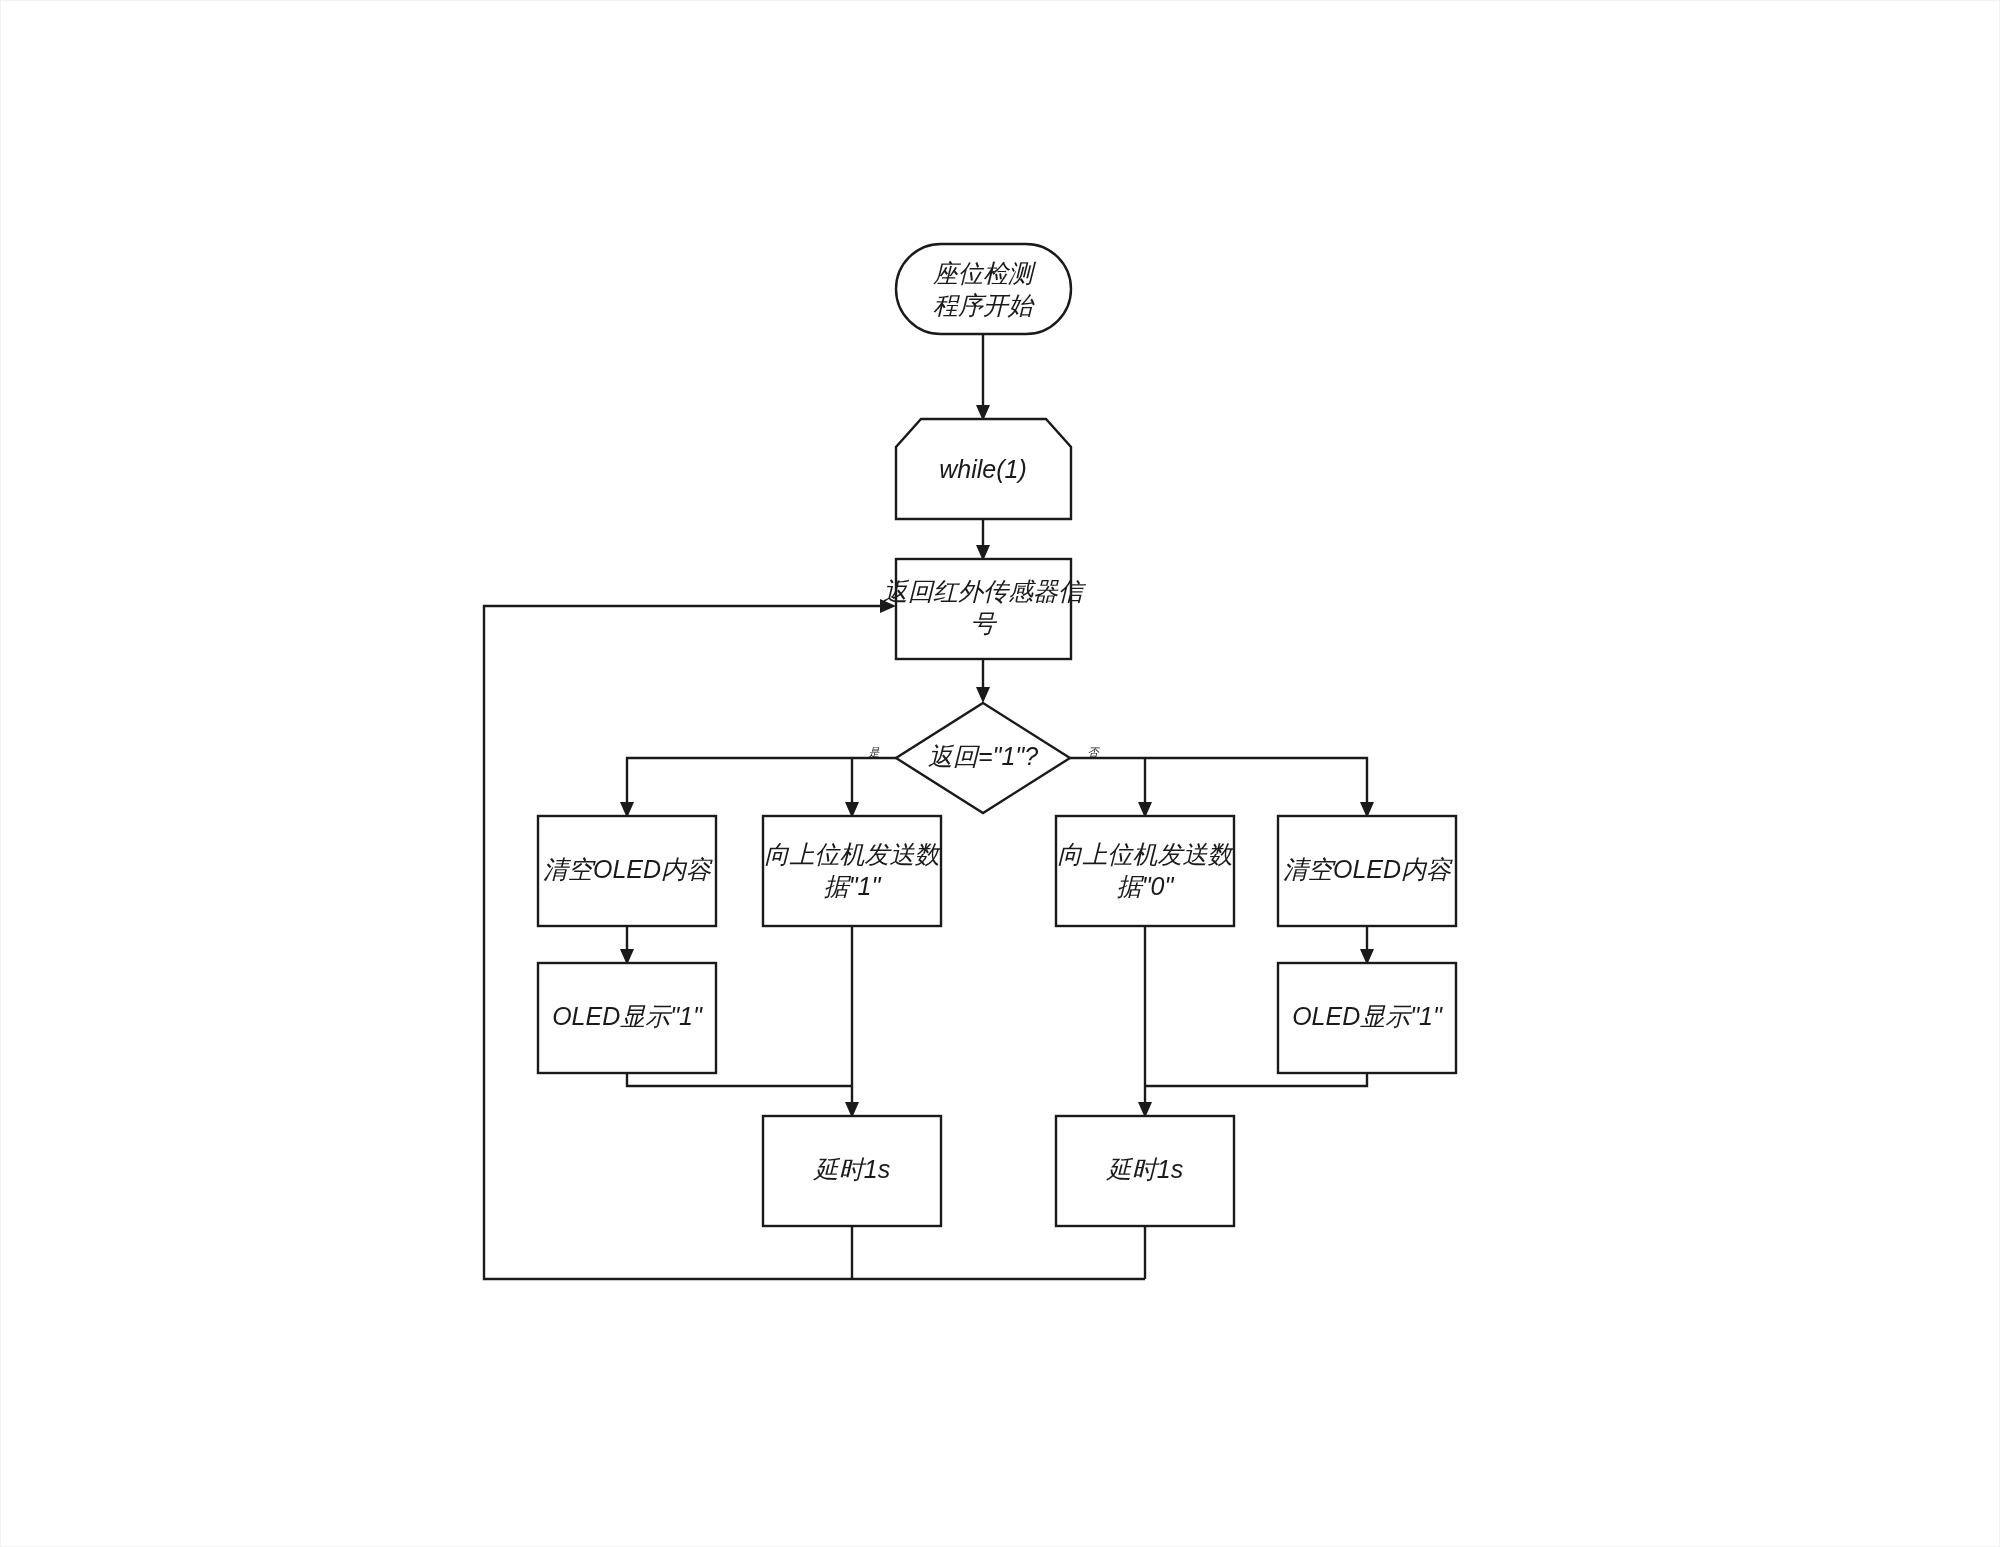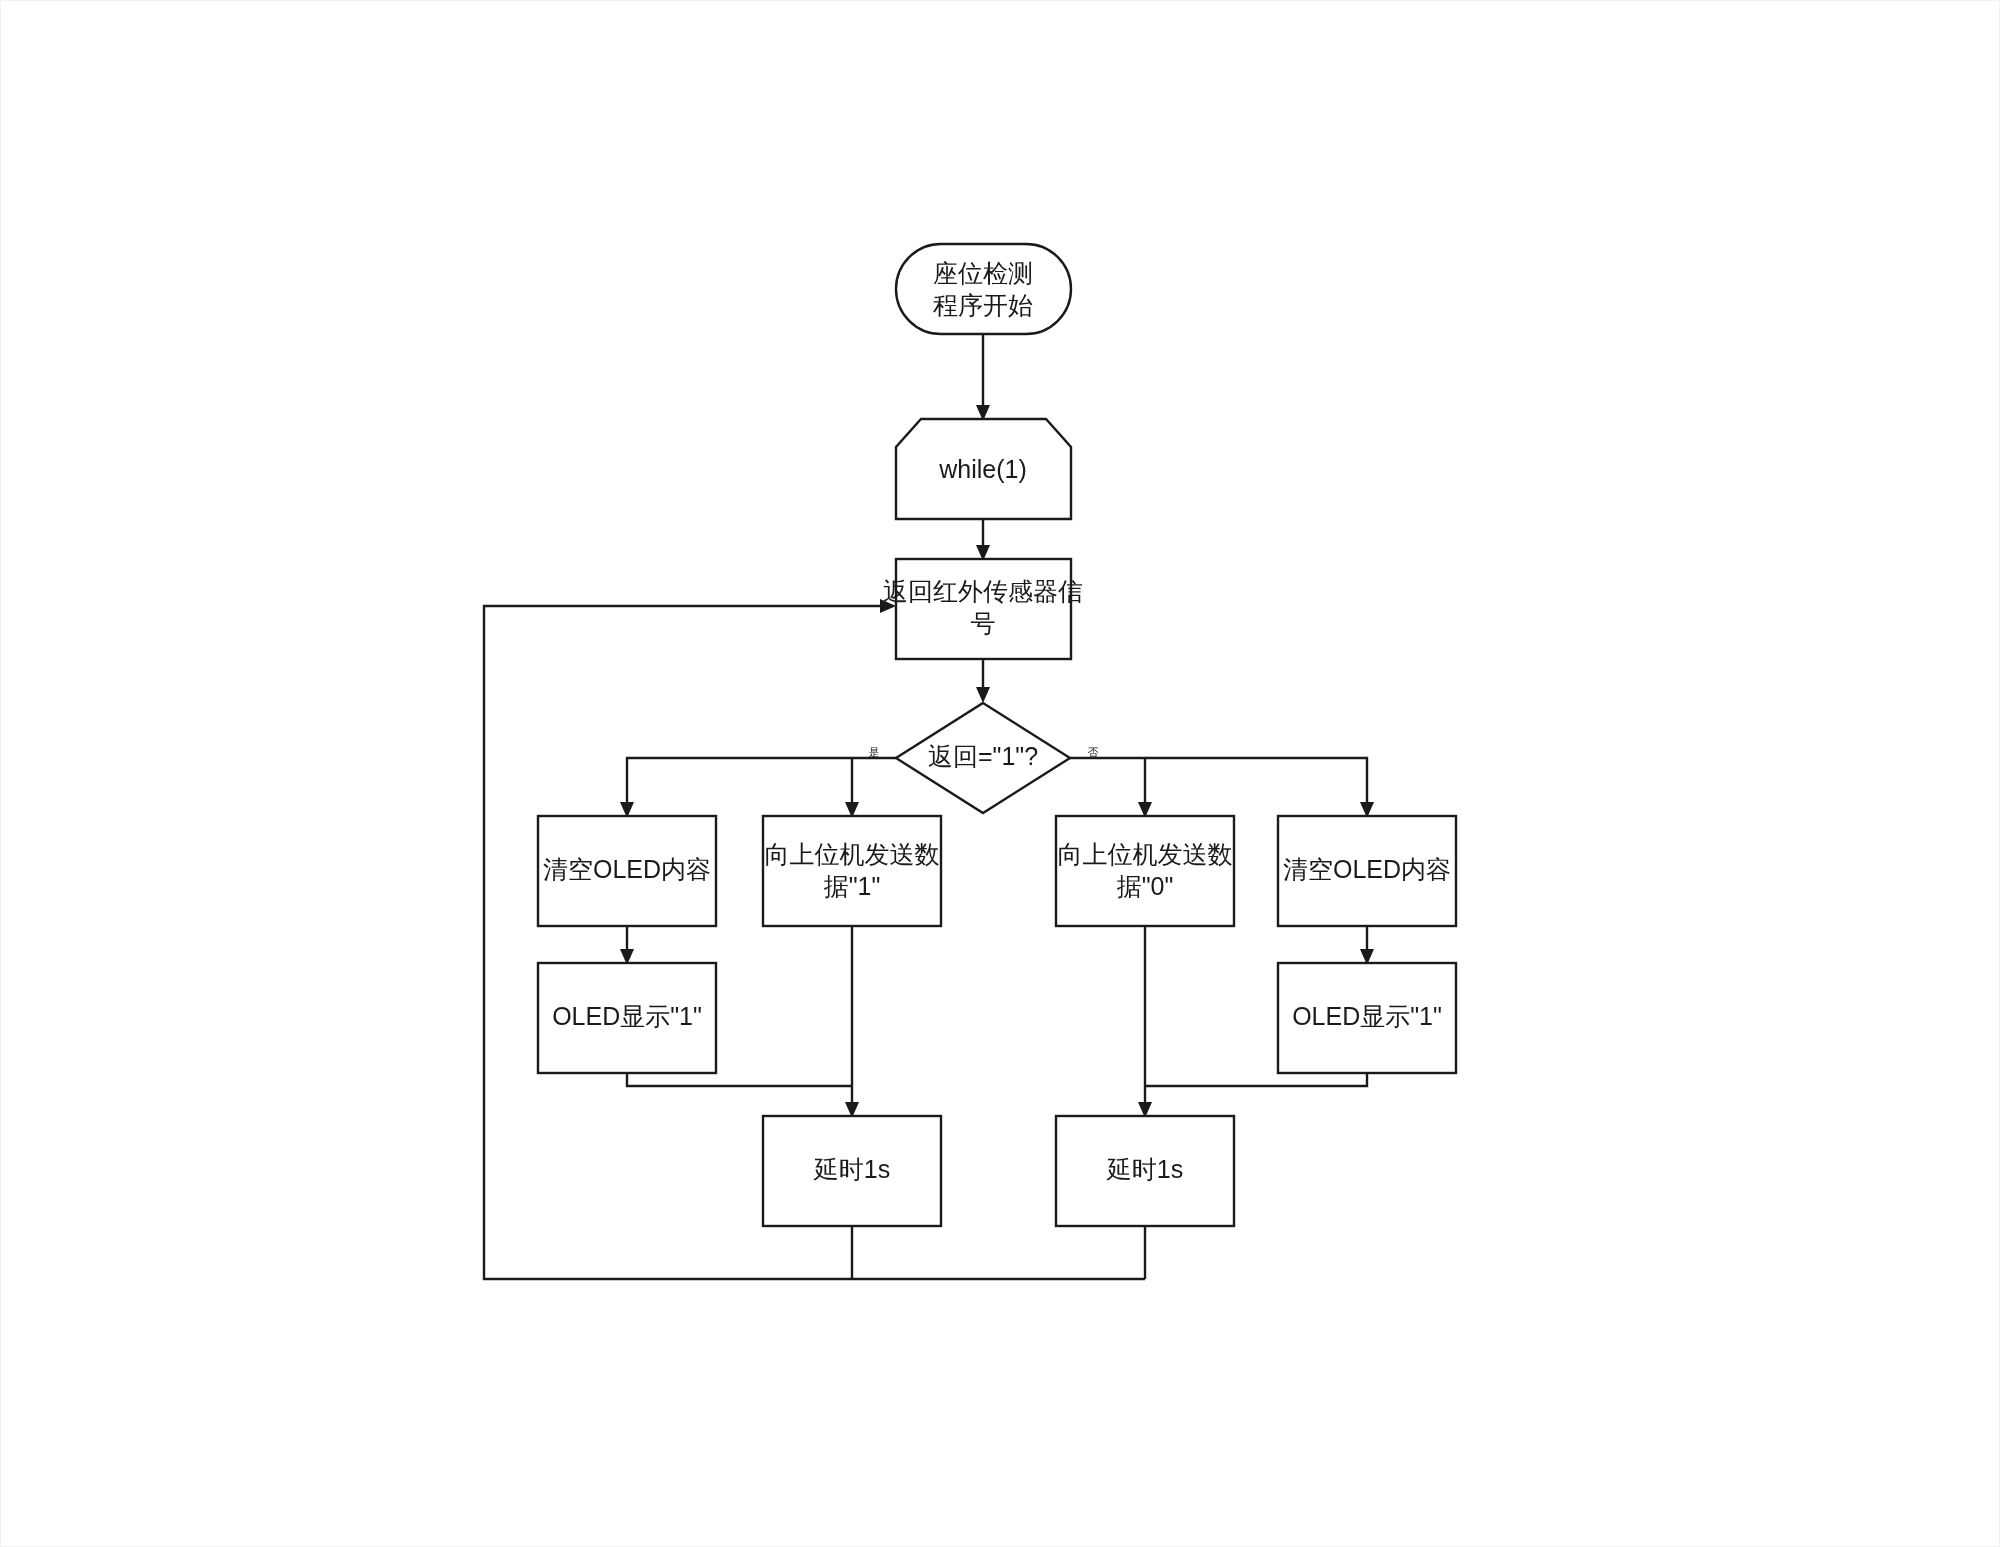--- a/index.html
+++ b/index.html
@@ -13,20 +13,21 @@
     font-family: "Liberation Sans", "DejaVu Sans", sans-serif;
     overflow: hidden;
   }
   #page {
     position: relative;
     width: 2000px;
     height: 1547px;
     background: #ffffff;
     box-sizing: border-box;
     border: 1px solid #f2f2f2;
+    font-style: italic;
   }
   #flow-canvas {
     position: absolute;
     left: 0;
     top: 0;
     width: 2000px;
     height: 1547px;
     display: block;
   }
   .node-shape {

